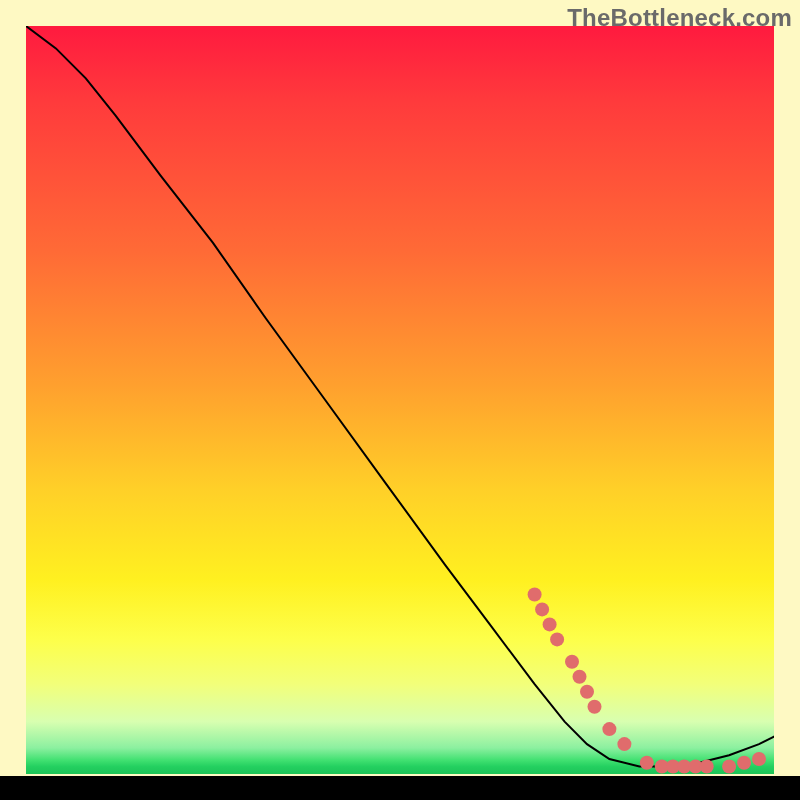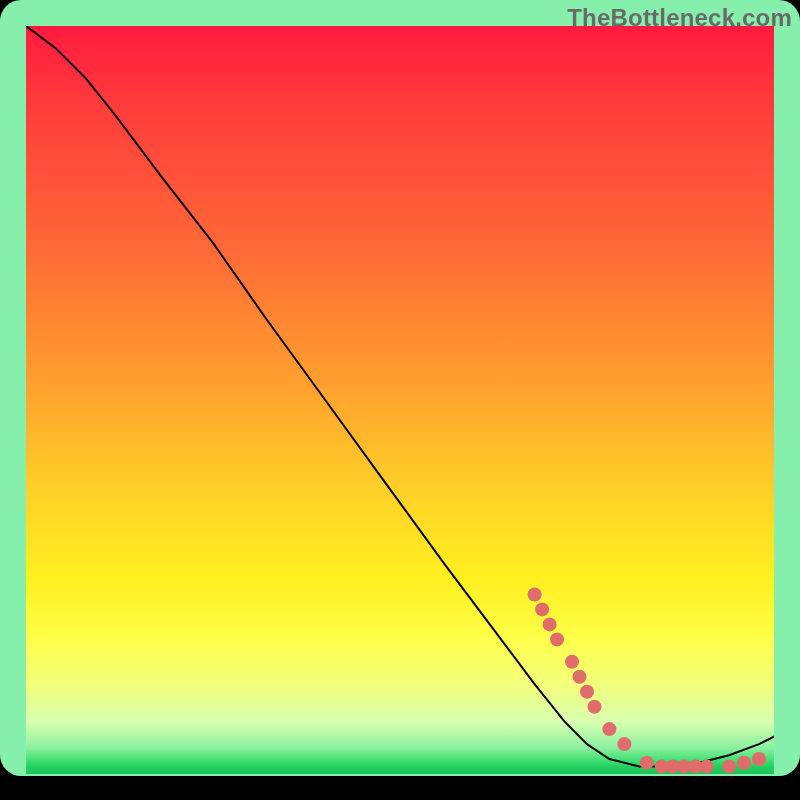--- a/index.html
+++ b/index.html
@@ -7,22 +7,21 @@
     padding: 0;
     width: 800px;
     height: 800px;
     background: #000;
     overflow: hidden;
   }
   .stage {
     position: relative;
     width: 800px;
     height: 776px;
-    background: #86efac;
-    border-radius: 21px;
+    background: #fef9c3;
   }
   .plot {
     position: absolute;
     left: 26px;
     top: 26px;
     width: 748px;
     height: 748px;
     
     background: linear-gradient(
       to bottom,

